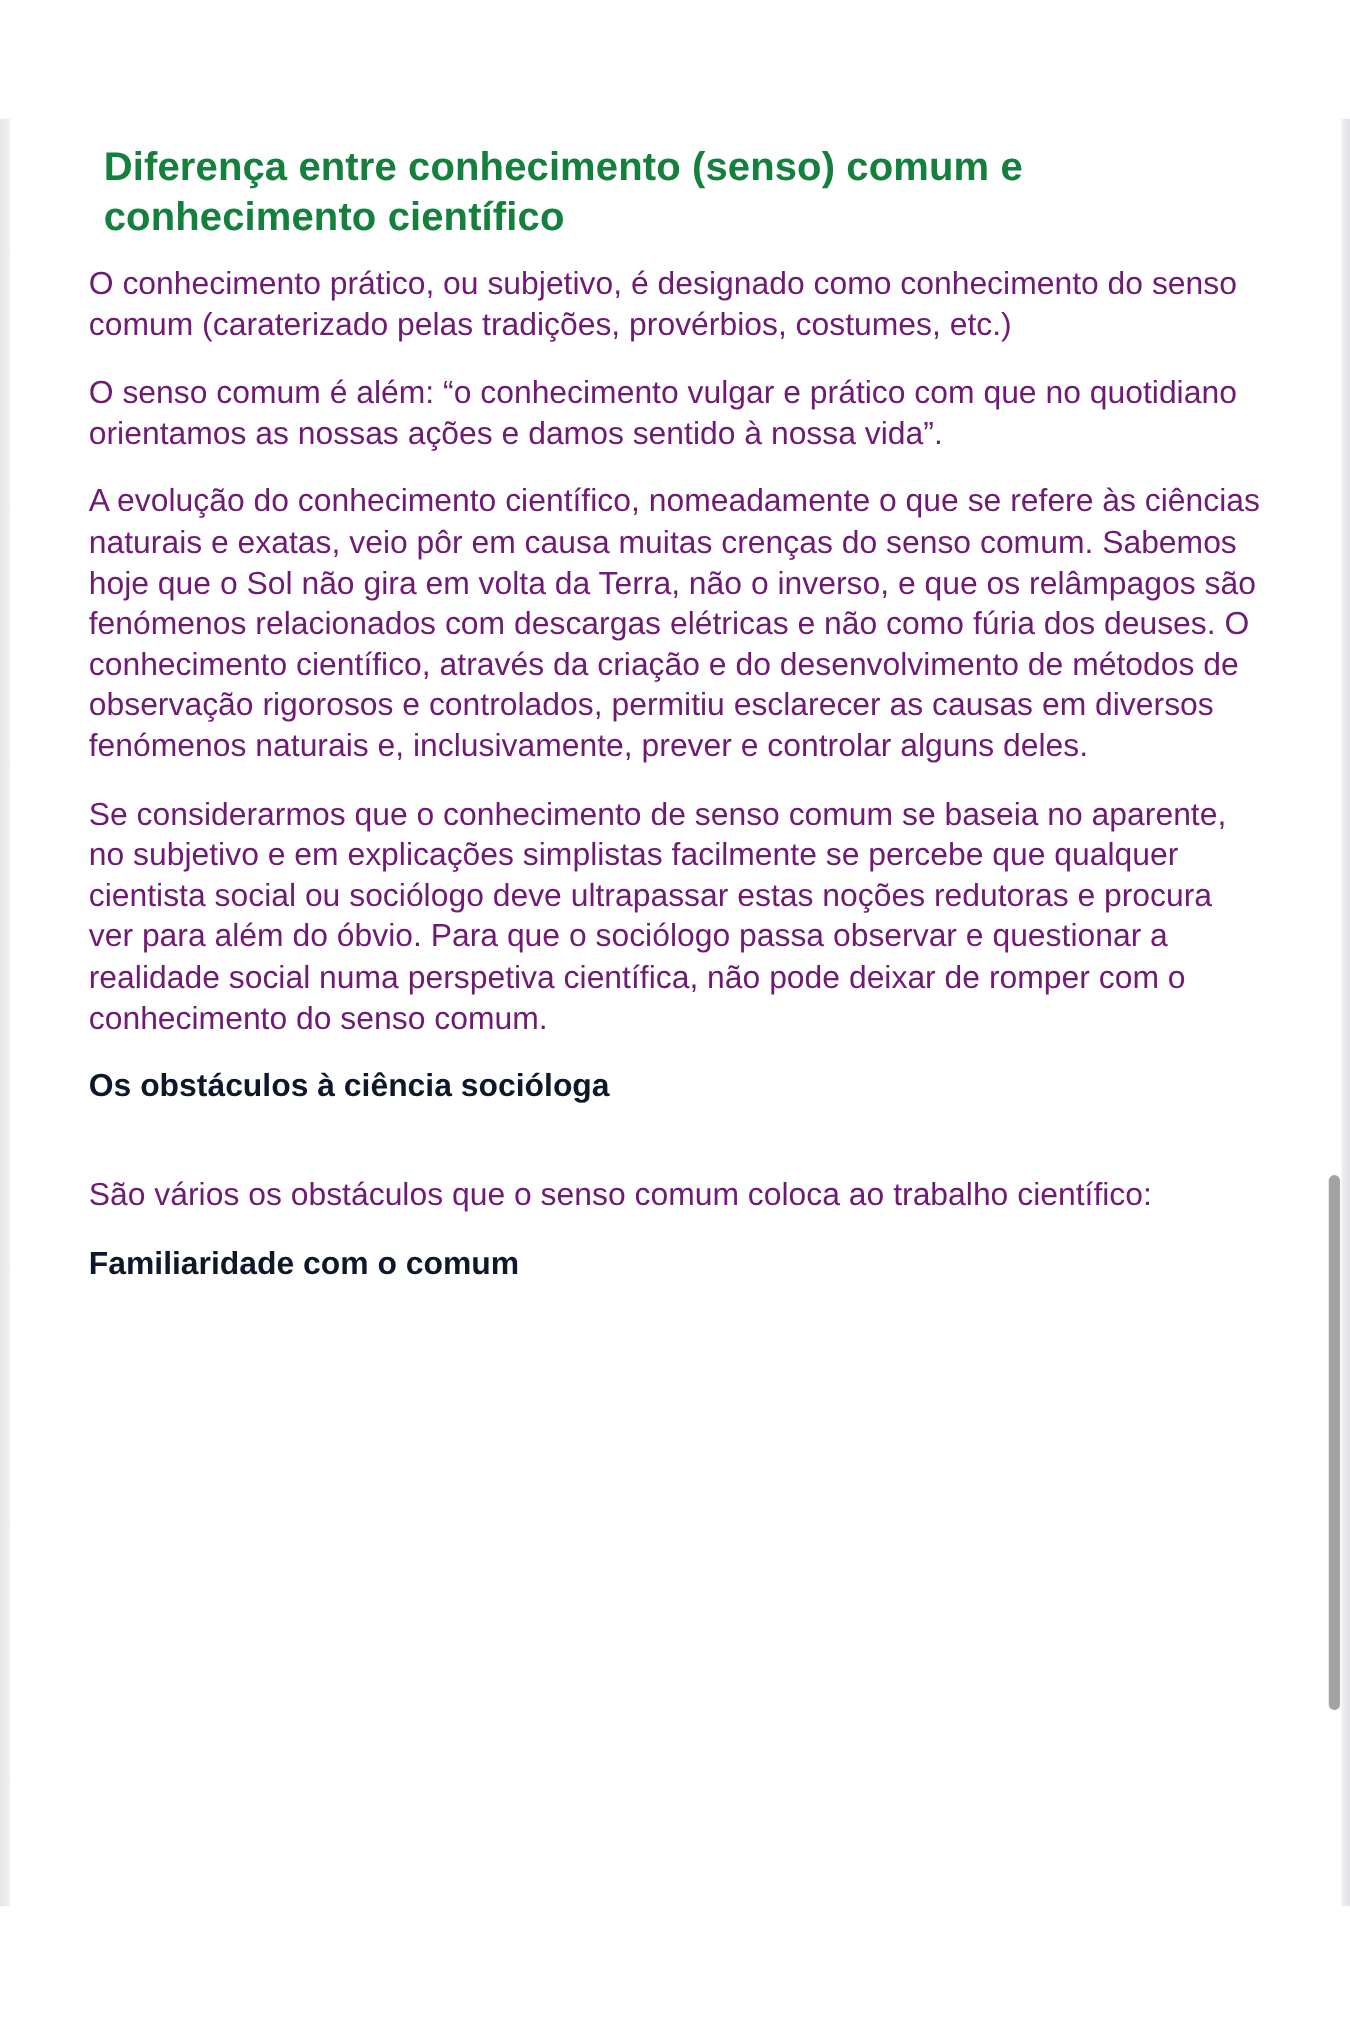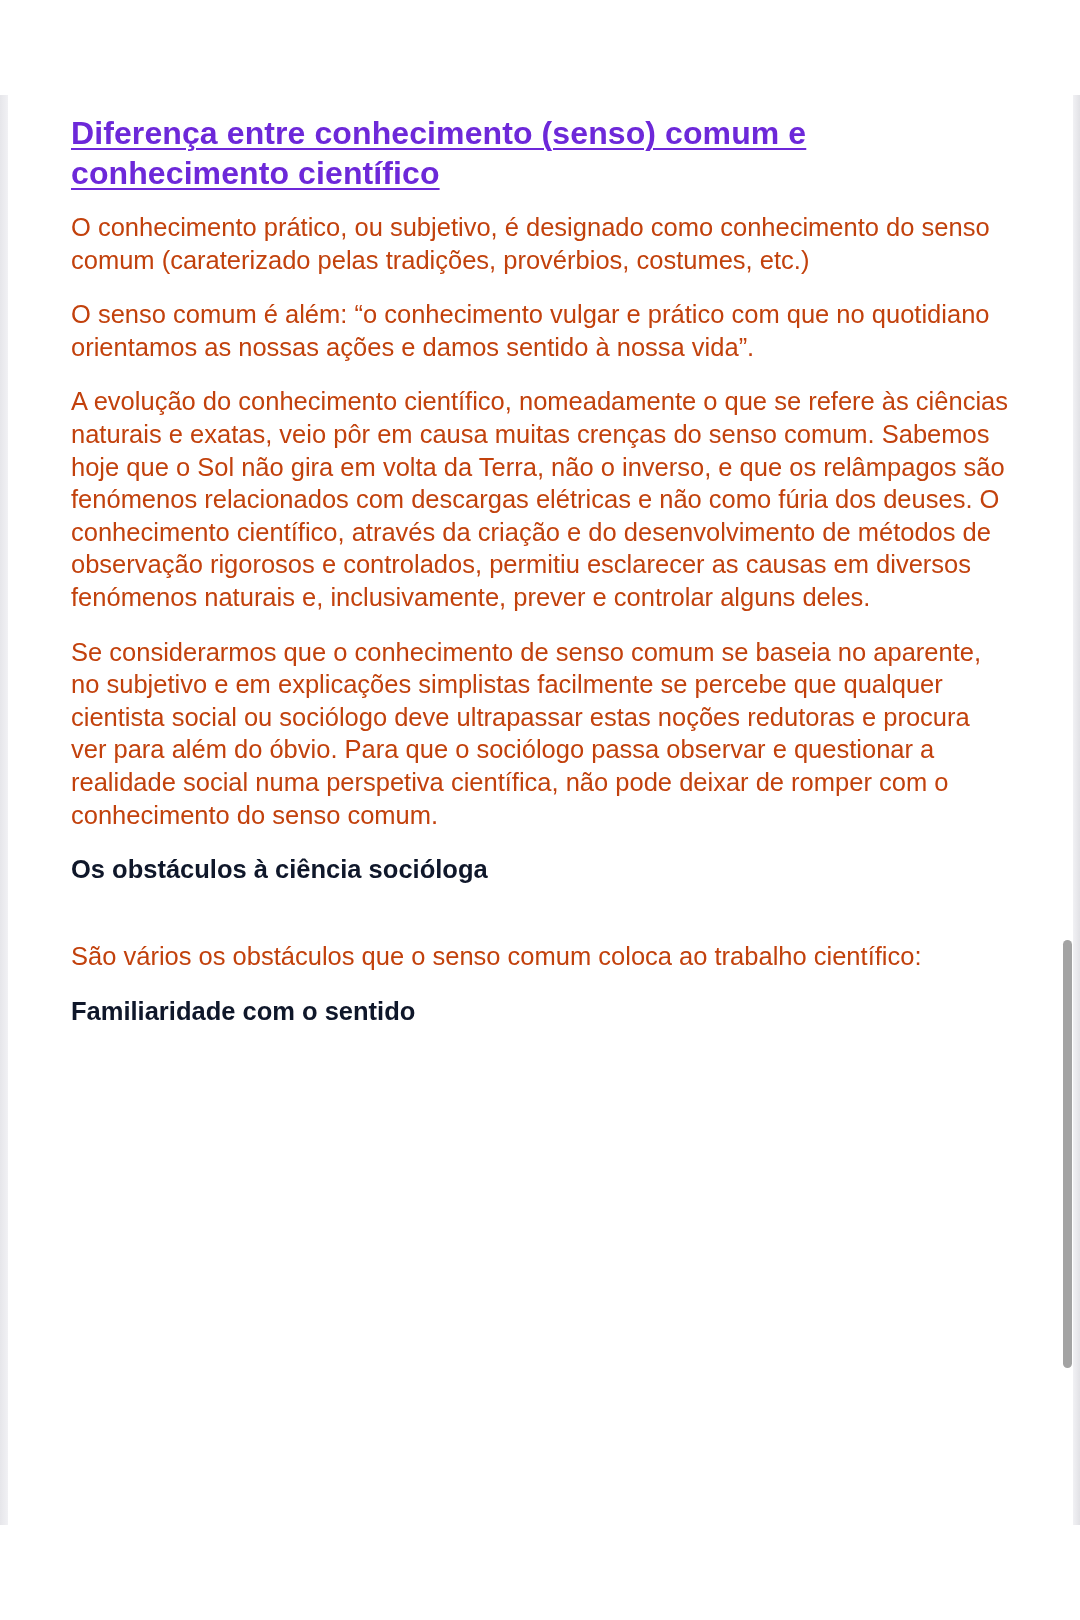--- a/index.html
+++ b/index.html
@@ -48,35 +48,34 @@
     background: #a3a3a3;
   }
   .content {
     position: absolute;
     left: 71px;
     top: 18px;
     width: 940px;
     color: #1c1c1c;
   }
   h1.title {
-    margin: 0 0 18px 0;
+    margin: 0 0 18px 12px;
     font-size: 32px;
     line-height: 40px;
     font-weight: bold;
-    color: #6d28d9;
-    text-decoration: underline;
+    color: #15803d;
     text-decoration-thickness: 2px;
     text-underline-offset: 4px;
     letter-spacing: 0.1px;
   }
   p.para {
     margin: 0 0 22px 0;
     font-size: 25.5px;
     line-height: 32.6px;
-    color: #c2410c;
+    color: #701a75;
   }
   h2.subhead {
     margin: 0 0 0 0;
     font-size: 25.5px;
     line-height: 32px;
     font-weight: bold;
     color: #0f172a;
   }
   .subhead-gap {
     height: 55px;
@@ -95,16 +94,16 @@
 
     <p class="para">O conhecimento prático, ou subjetivo, é designado como conhecimento do senso comum (caraterizado pelas tradições, provérbios, costumes, etc.)</p>
     <p class="para">O senso comum é além: “o conhecimento vulgar e prático com que no quotidiano orientamos as nossas ações e damos sentido à nossa vida”.</p>
     <p class="para">A evolução do conhecimento científico, nomeadamente o que se refere às ciências naturais e exatas, veio pôr em causa muitas crenças do senso comum. Sabemos hoje que o Sol não gira em volta da Terra, não o inverso, e que os relâmpagos são fenómenos relacionados com descargas elétricas e não como fúria dos deuses. O conhecimento científico, através da criação e do desenvolvimento de métodos de observação rigorosos e controlados, permitiu esclarecer as causas em diversos fenómenos naturais e, inclusivamente, prever e controlar alguns deles.</p>
     <p class="para">Se considerarmos que o conhecimento de senso comum se baseia no aparente, no subjetivo e em explicações simplistas facilmente se percebe que qualquer cientista social ou sociólogo deve ultrapassar estas noções redutoras e procura ver para além do óbvio. Para que o sociólogo passa observar e questionar a realidade social numa perspetiva científica, não pode deixar de romper com o conhecimento do senso comum.</p>
 
     <h2 class="subhead">Os obstáculos à ciência sociólogа</h2>
     <div class="subhead-gap"></div>
     <p class="para">São vários os obstáculos que o senso comum coloca ao trabalho científico:</p>
 
-    <h2 class="subhead">Familiaridade com o sentido</h2>
+    <h2 class="subhead">Familiaridade com o comum</h2>
     <div class="subhead-gap"></div>
   </div>
 </div>
 
 </body></html>

